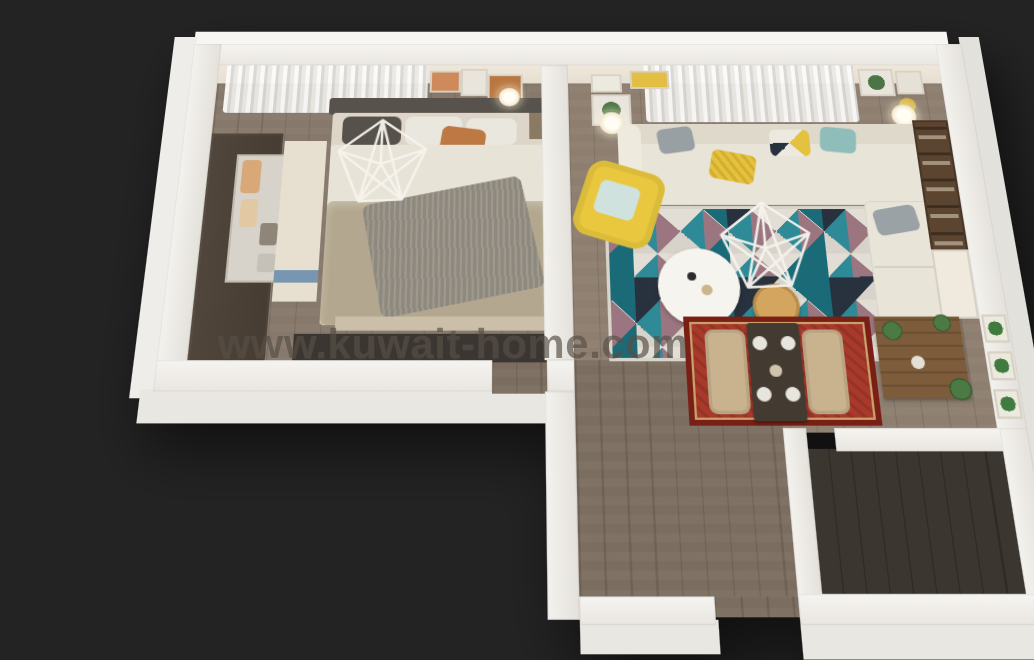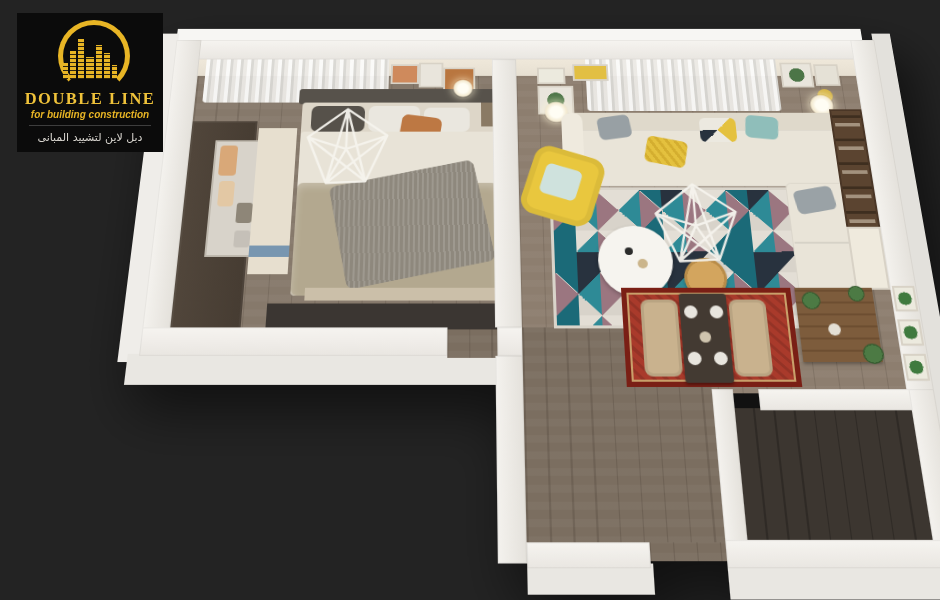--- a/index.html
+++ b/index.html
@@ -228,30 +228,15 @@
     <div class="wall" style="left:462px;top:538px;width:110px;height:22px;"></div>
 
     <div class="wood darkfloor" style="left:658px;top:418px;width:170px;height:122px;"></div>
     <div class="wall" style="left:684px;top:400px;width:166px;height:20px;"></div>
     <div class="wall" style="left:640px;top:400px;width:16px;height:20px;"></div>
     <div class="wall v" style="left:640px;top:400px;width:20px;height:160px;"></div>
     <div class="wall v" style="left:826px;top:400px;width:24px;height:160px;"></div>
     <div class="wall" style="left:640px;top:536px;width:210px;height:24px;"></div>
   </div>
 
-
-  <div class="logo-panel">
-    <div class="logo-arc"></div>
-    <div class="skyline">
-      <i style="width:5px;height:16px;"></i>
-      <i style="width:7px;height:28px;"></i>
-      <i style="width:6px;height:40px;"></i>
-      <i style="width:8px;height:22px;"></i>
-      <i style="width:6px;height:34px;"></i>
-      <i style="width:7px;height:26px;"></i>
-      <i style="width:5px;height:14px;"></i>
-    </div>
-    <div class="logo-title">DOUBLE LINE</div>
-    <div class="logo-sub">for building construction</div>
-    <div class="logo-div"></div>
-    <div class="logo-ar">دبل لاين لتشييد المبانى</div>
-  </div>
+  <div class="watermark">www.kuwait-home.com</div>
+
 </div>
 
 </body></html>

